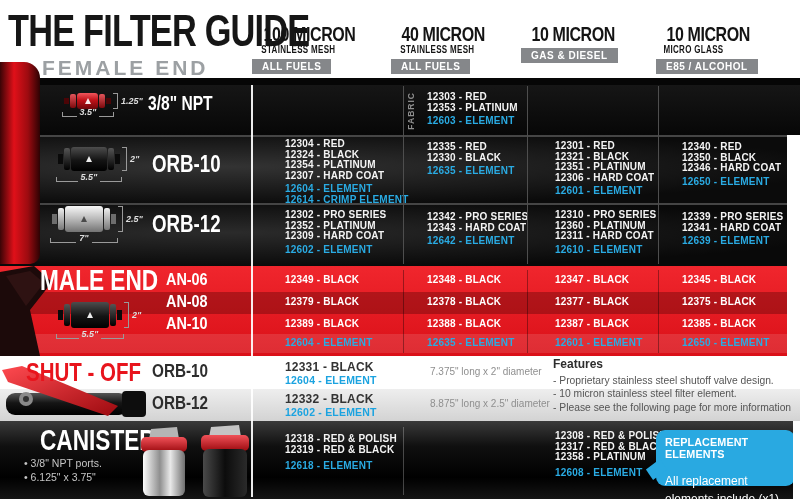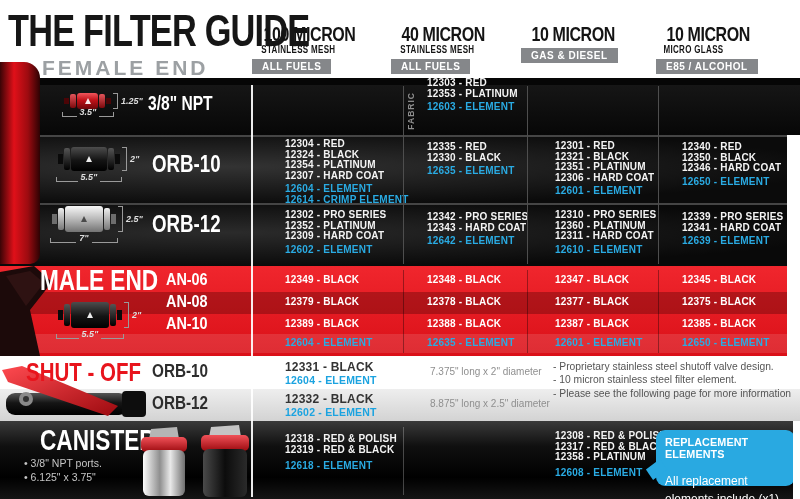--- a/index.html
+++ b/index.html
@@ -155,21 +155,21 @@
     </div>
   <div class="hdim" style="left:62px;top:108px;width:52px">
       <i class="a"></i>
       <span>3.5"</span>
       <i class="b"></i>
     </div>
   <div class="abs rowlabel" style="left:148px;top:92px;font-size:20px"><span class="cx">3/8" NPT</span></div>
 
   <div class="abs fabric">FABRIC</div>
 
-  <div class="cell" style="left:427px;top:78px">
+  <div class="cell" style="left:427px;top:92px">
     <div class="parts">12303 - RED
 12353 - PLATINUM</div>
     <div class="els">12603 - ELEMENT</div>
   </div>
 
   <div class="filt blk" style="left:58px;top:147px;width:62px;height:24px">
     <i class="port"></i>
       <i class="cap"></i>
       <i class="body">
         <i class="tri"></i>
@@ -382,20 +382,21 @@
     <div class="els">12604 - ELEMENT</div>
   </div>
   <div class="cell light" style="left:285px;top:394px">
     <div class="parts">12332 - BLACK</div>
     <div class="els">12602 - ELEMENT</div>
   </div>
   <div class="abs so-size" style="top:366px">7.375" long x 2" diameter</div>
   <div class="abs so-size" style="top:398px">8.875" long x 2.5" diameter</div>
 
   <div class="abs features">
+    <div class="fh">Features</div>
     <div class="fi">- Proprietary stainless steel shutoff valve design.
 - 10 micron stainless steel filter element.
 - Please see the following page for more information</div>
   </div>
 
   <div class="abs canister"></div>
   <div class="abs vdivc"></div>
 
   <div class="abs can-title"><span class="cx">CANISTER</span></div>
   <div class="abs can-bullets">• 3/8" NPT ports.

